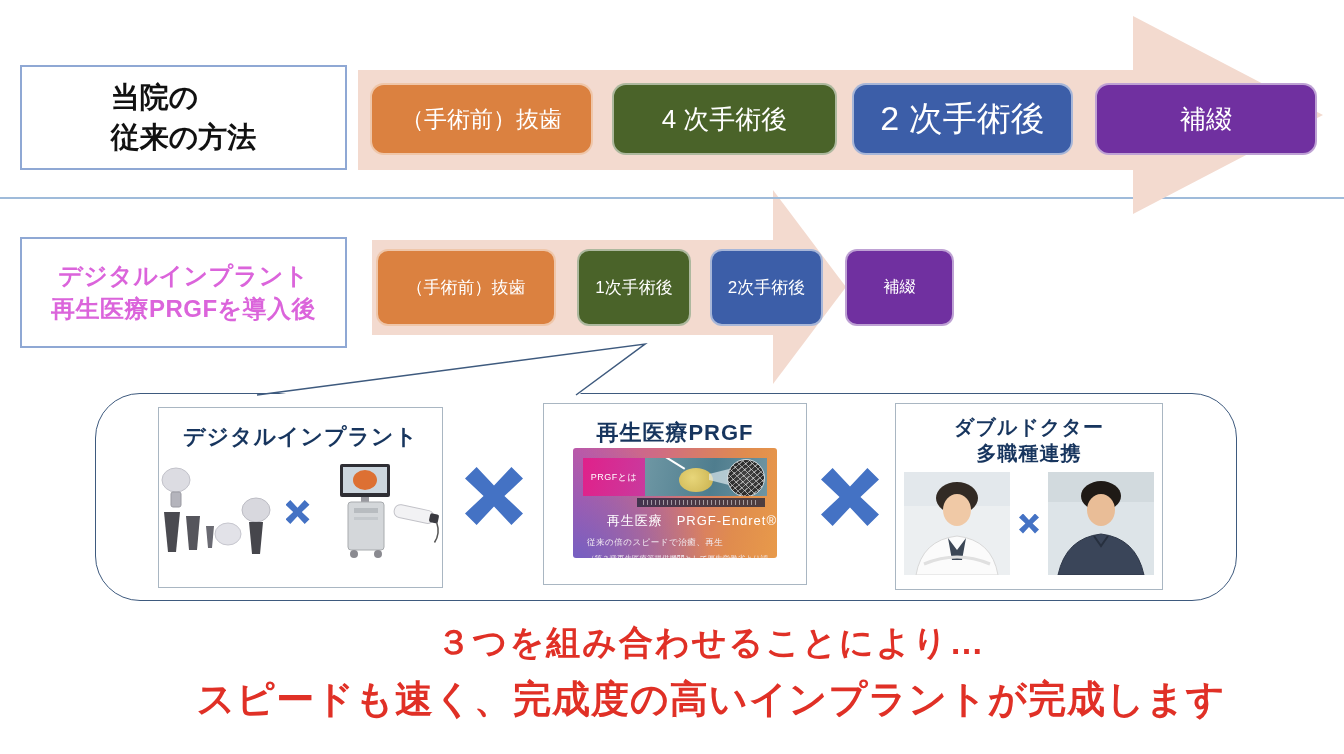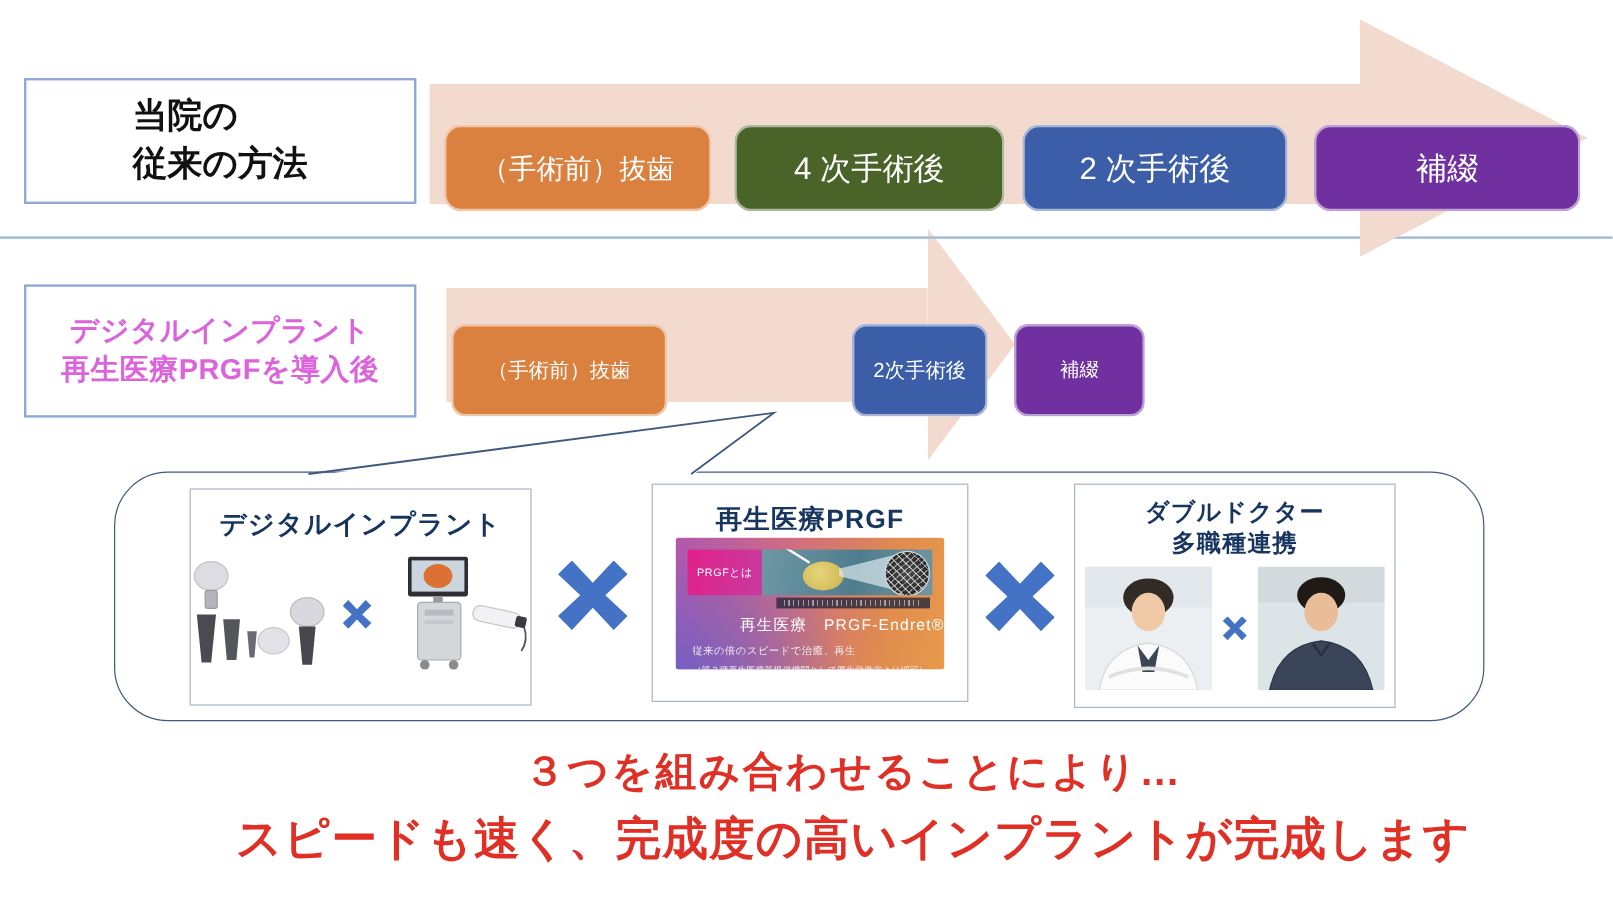--- a/index.html
+++ b/index.html
@@ -23,27 +23,27 @@
   .arrow-head{position:absolute;clip-path:polygon(0 0,100% 50%,0 100%);}
   #arrow1-body{left:358px;top:70px;width:776px;height:100px;z-index:3;}
   #arrow1-head{left:1133px;top:16px;width:190px;height:198px;z-index:3;}
   #arrow2-body{left:372px;top:240px;width:401px;height:95px;z-index:1;}
   #arrow2-head{left:773px;top:190px;width:73px;height:194px;z-index:1;}
   .divider{position:absolute;left:0;top:197px;width:1344px;height:2px;z-index:2;}
   
   .step{
     position:absolute;box-sizing:border-box;border:2px solid rgba(255,255,255,.55);
     color:#fff;display:flex;align-items:center;justify-content:center;
-    white-space:nowrap;z-index:4;margin-top:21px;
+    white-space:nowrap;z-index:4;
   }
   .row1{top:83px;height:72px;border-radius:14px;}
   .row2{top:249px;height:77px;border-radius:12px;}
   #s10{left:370px;width:223px;font-size:23px;}
   #s11{left:612px;width:225px;font-size:26px;}
-  #s12{left:852px;width:221px;font-size:26px;}
+  #s12{left:852px;width:221px;font-size:34px;}
   #s13{left:1095px;width:222px;font-size:26px;}
   #s20{left:376px;width:180px;font-size:17px;}
   #s21{left:577px;width:114px;font-size:17px;}
   #s22{left:710px;width:113px;font-size:17px;}
   #s23{left:845px;width:109px;font-size:16px;}
   
   .bubble{
     position:absolute;left:95px;top:393px;width:1142px;height:208px;background:#fff;
     border:1.5px solid #3E5A7E;border-radius:45px;box-sizing:border-box;z-index:4;
   }
@@ -62,21 +62,21 @@
   
   .xshape{
     clip-path:polygon(20% 0,50% 32%,80% 0,100% 20%,68% 50%,100% 80%,80% 100%,50% 68%,20% 100%,0 80%,32% 50%,0 20%);
   }
   .xbig{position:absolute;width:58px;height:58px;z-index:5;}
   #x1{left:465px;top:467px;}
   #x2{left:821px;top:468px;}
   .xsmall{width:24px;height:24px;flex:0 0 auto;}
   
   .prgf-card{
-    width:224px;height:110px;border-radius:3px;overflow:hidden;position:relative;
+    width:204px;height:110px;border-radius:3px;overflow:hidden;position:relative;
     background:
       radial-gradient(circle at 0% 115%, rgba(92,96,205,.85), rgba(92,96,205,0) 58%),
       linear-gradient(100deg,#c257a8 0%,#cf6b84 38%,#e08c4e 78%,#e89a4a 100%);
   }
   .prgf-top{display:flex;margin:10px 10px 0 10px;height:38px;}
   .prgf-tag{
     width:62px;background:linear-gradient(100deg,#e0218a,#c93a9e);
     color:#fff;font-size:9px;display:flex;align-items:center;justify-content:center;letter-spacing:.5px;
   }
   .prgf-photo{
@@ -137,20 +137,21 @@
   <div class="step row1" id="s13" style="background-color: rgb(112, 48, 160);">補綴</div>
 
   <div class="label-box" id="label2" style="color: rgb(219, 100, 219);">
     <div class="inner">
       <div>デジタルインプラント</div>
       <div>再生医療PRGFを導入後</div>
     </div>
   </div>
 
   <div class="step row2" id="s20" style="background-color: rgb(219, 129, 64);">（手術前）抜歯</div>
+  <div class="step row2" id="s21" style="background-color: rgb(74, 99, 41);">1次手術後</div>
   <div class="step row2" id="s22" style="background-color: rgb(60, 94, 168);">2次手術後</div>
   <div class="step row2" id="s23" style="background-color: rgb(112, 48, 160);">補綴</div>
 
   <div class="bubble"></div>
   <svg class="tail-svg" viewBox="0 0 1344 754">
     <path d="M257,397 L645,344 L576,397 Z" fill="#ffffff" stroke="none"></path>
     <path d="M257,395 L645,344 L576,395" fill="none" stroke="#3E5A7E" stroke-width="1.5"></path>
   </svg>
 
   <div class="panel" id="panelL">

